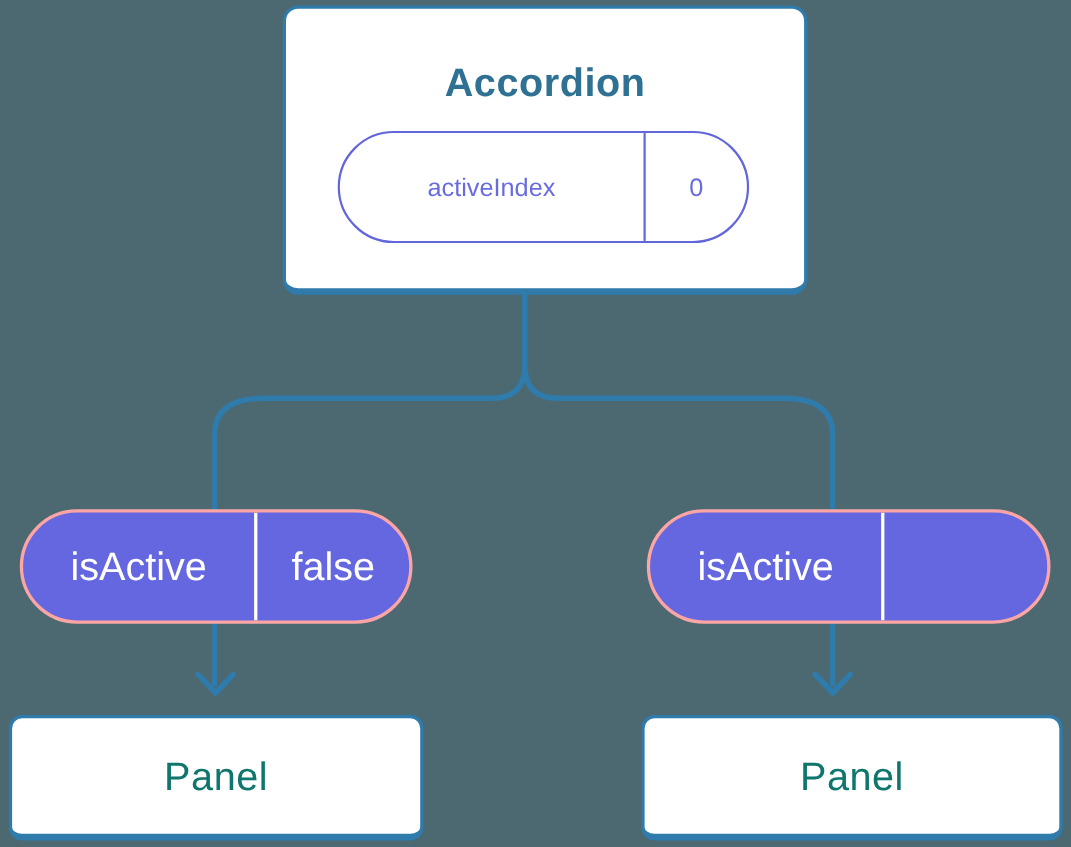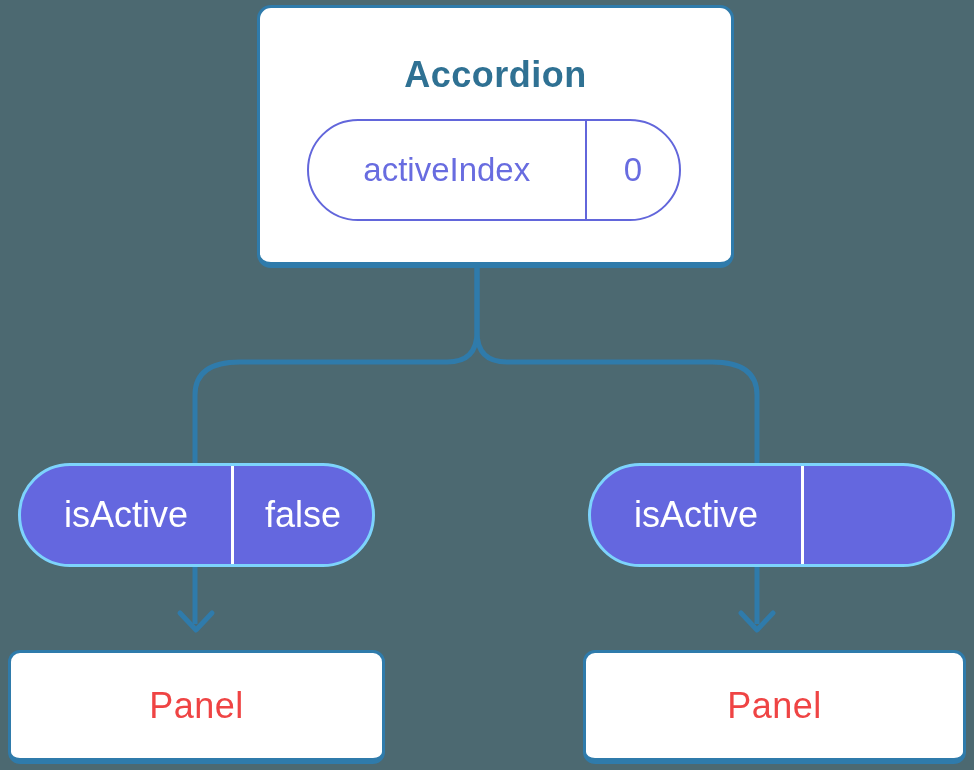--- a/index.html
+++ b/index.html
@@ -51,21 +51,21 @@
     top: 111px;
     width: 374px;
     height: 102px;
     box-sizing: border-box;
     border: 2.5px solid #6266DB;
     border-radius: 60px;
     display: flex;
     align-items: stretch;
     background: #ffffff;
     color: #686CE0;
-    font-size: 33px;
+    font-size: 23px;
     overflow: hidden;
   }
   .state-pill .pill-name {
     flex: 1;
     display: flex;
     align-items: center;
     justify-content: center;
   }
   .state-pill .pill-divider {
     width: 2.5px;
@@ -75,21 +75,21 @@
     width: 92px;
     display: flex;
     align-items: center;
     justify-content: center;
   }
   .prop-pill {
     position: absolute;
     box-sizing: border-box;
     height: 104px;
     background: #6467DF;
-    border: 3px solid #7dd3fc;
+    border: 3px solid #fca5a5;
     border-radius: 60px;
     display: flex;
     align-items: stretch;
     color: #ffffff;
     font-size: 36px;
     overflow: hidden;
   }
   .prop-pill .pill-name {
     width: 210px;
     display: flex;
@@ -118,21 +118,21 @@
   }
   .panel-card {
     top: 650px;
     height: 114px;
     border-radius: 12px;
     display: flex;
     align-items: center;
     justify-content: center;
     font-size: 36px;
     font-weight: 500;
-    color: #ef4444;
+    color: #0f766e;
     letter-spacing: 0.5px;
   }
   .panel-left {
     left: 8px;
     width: 377px;
   }
   .panel-right {
     left: 583px;
     width: 383px;
   }

